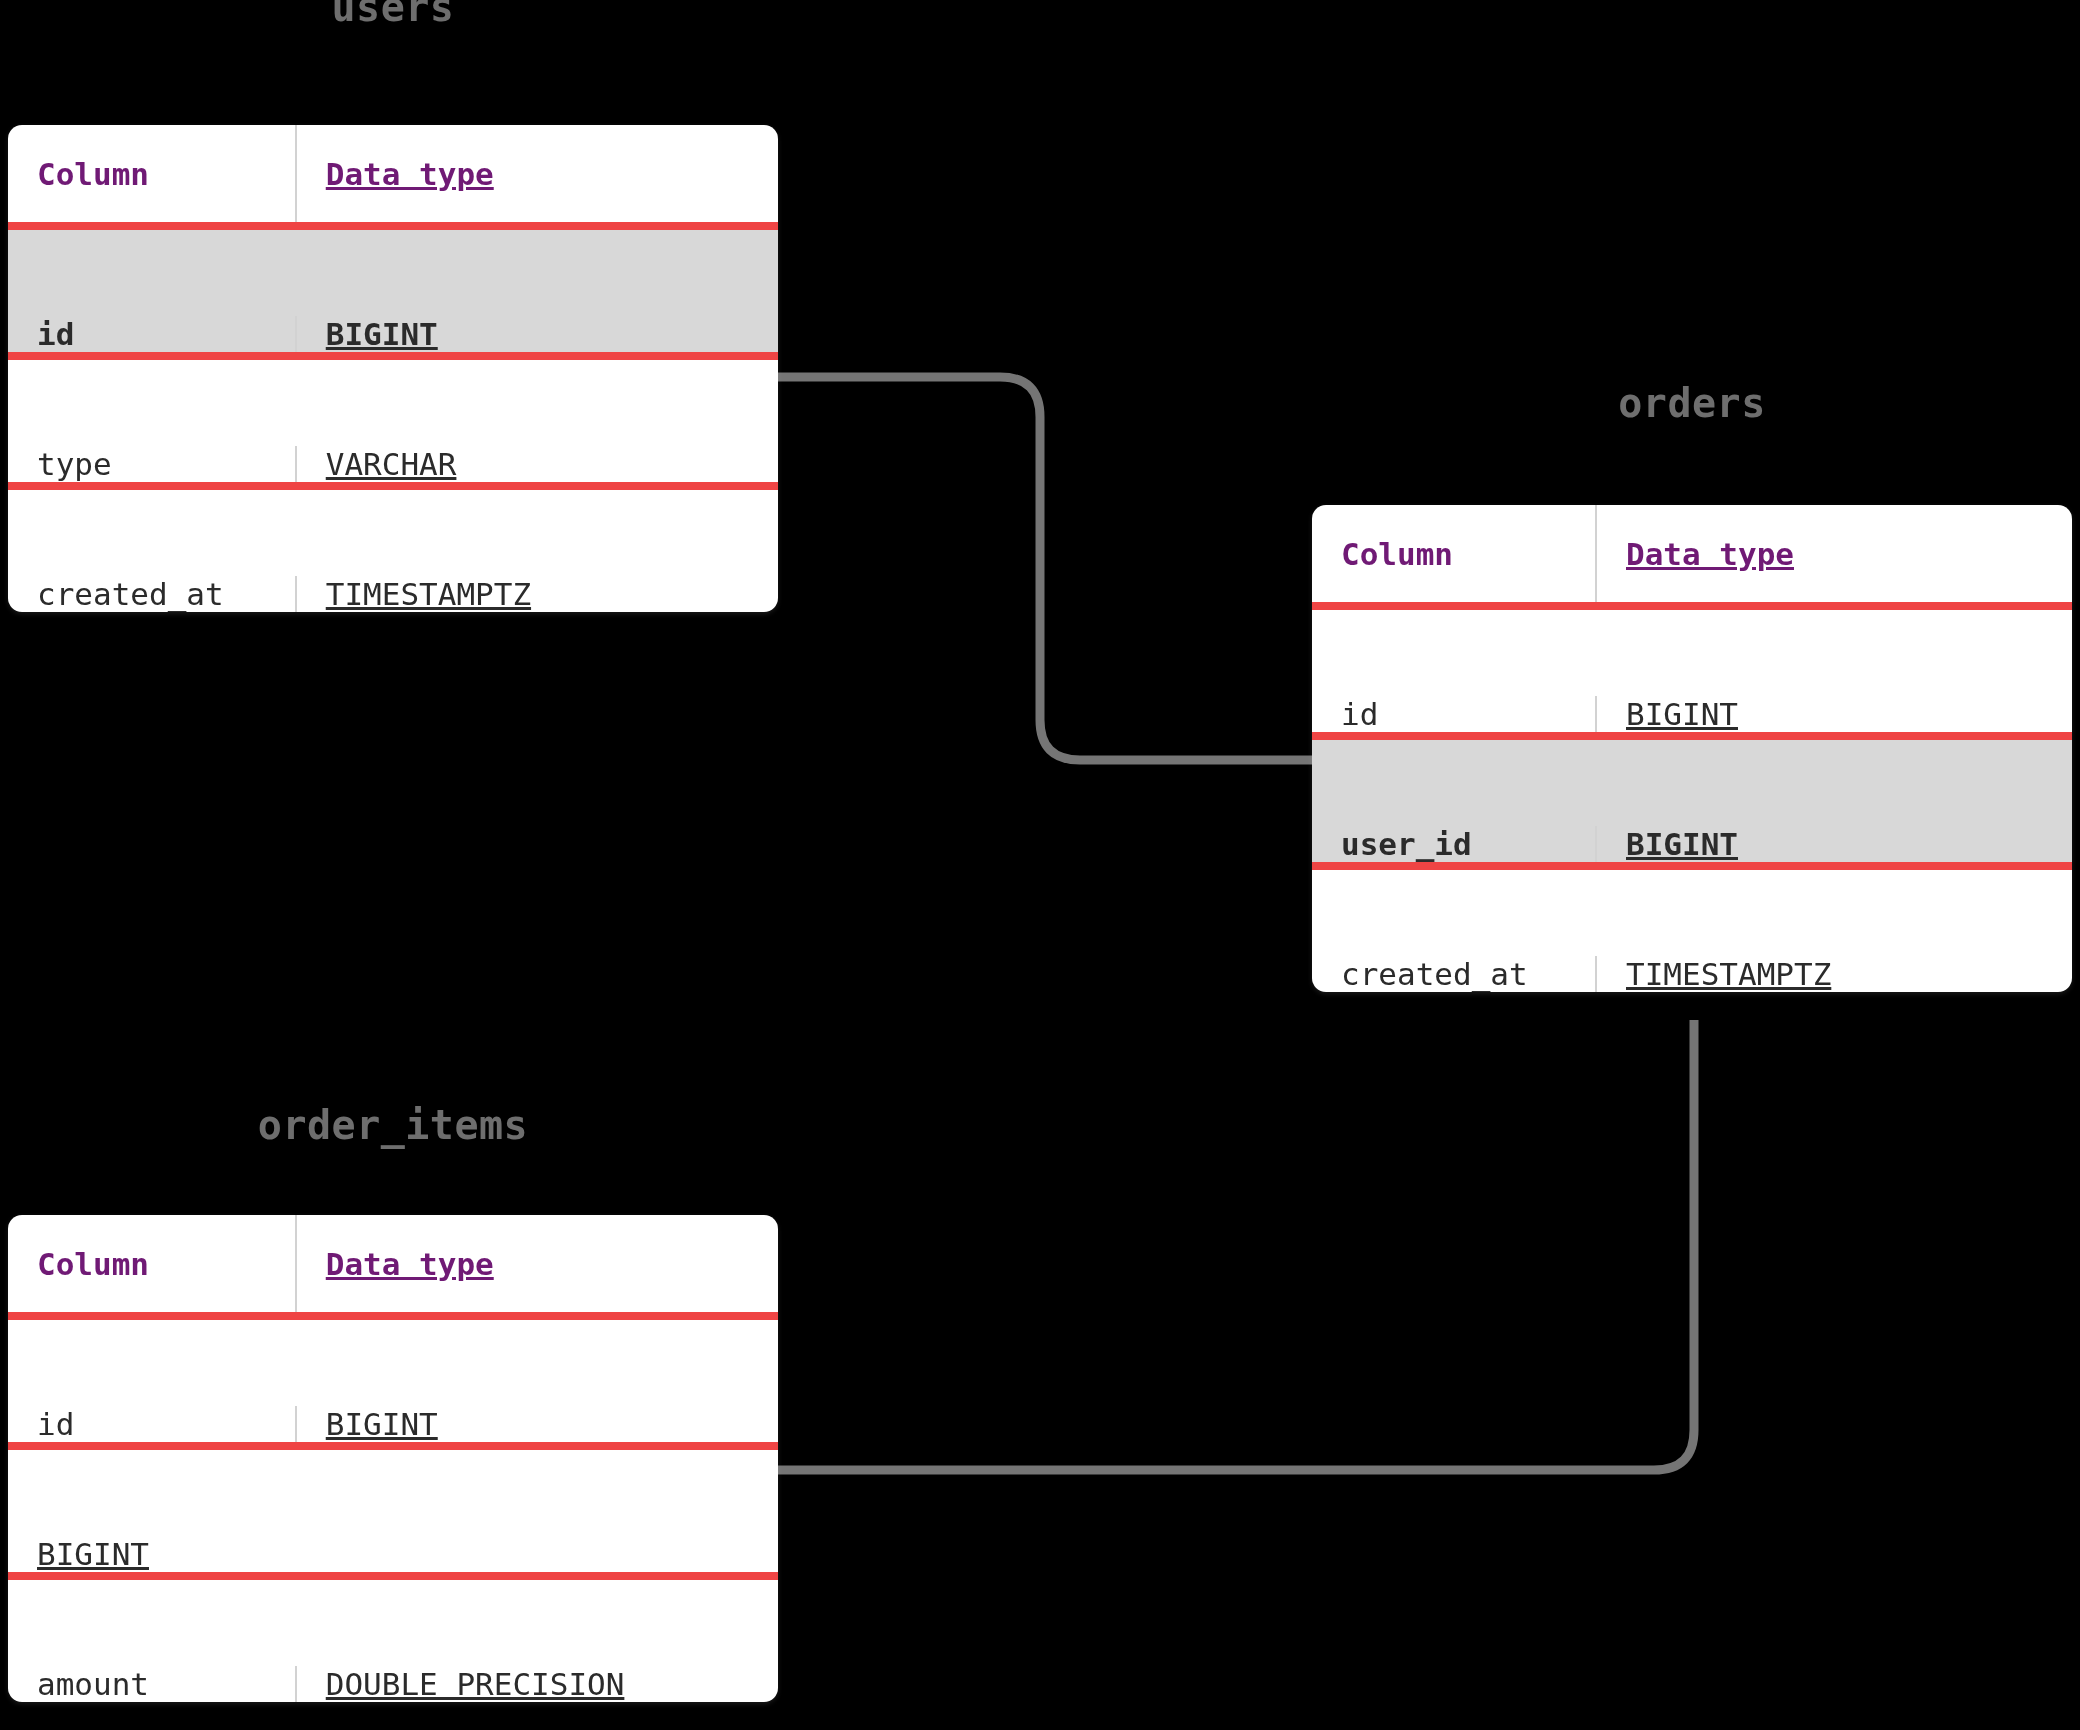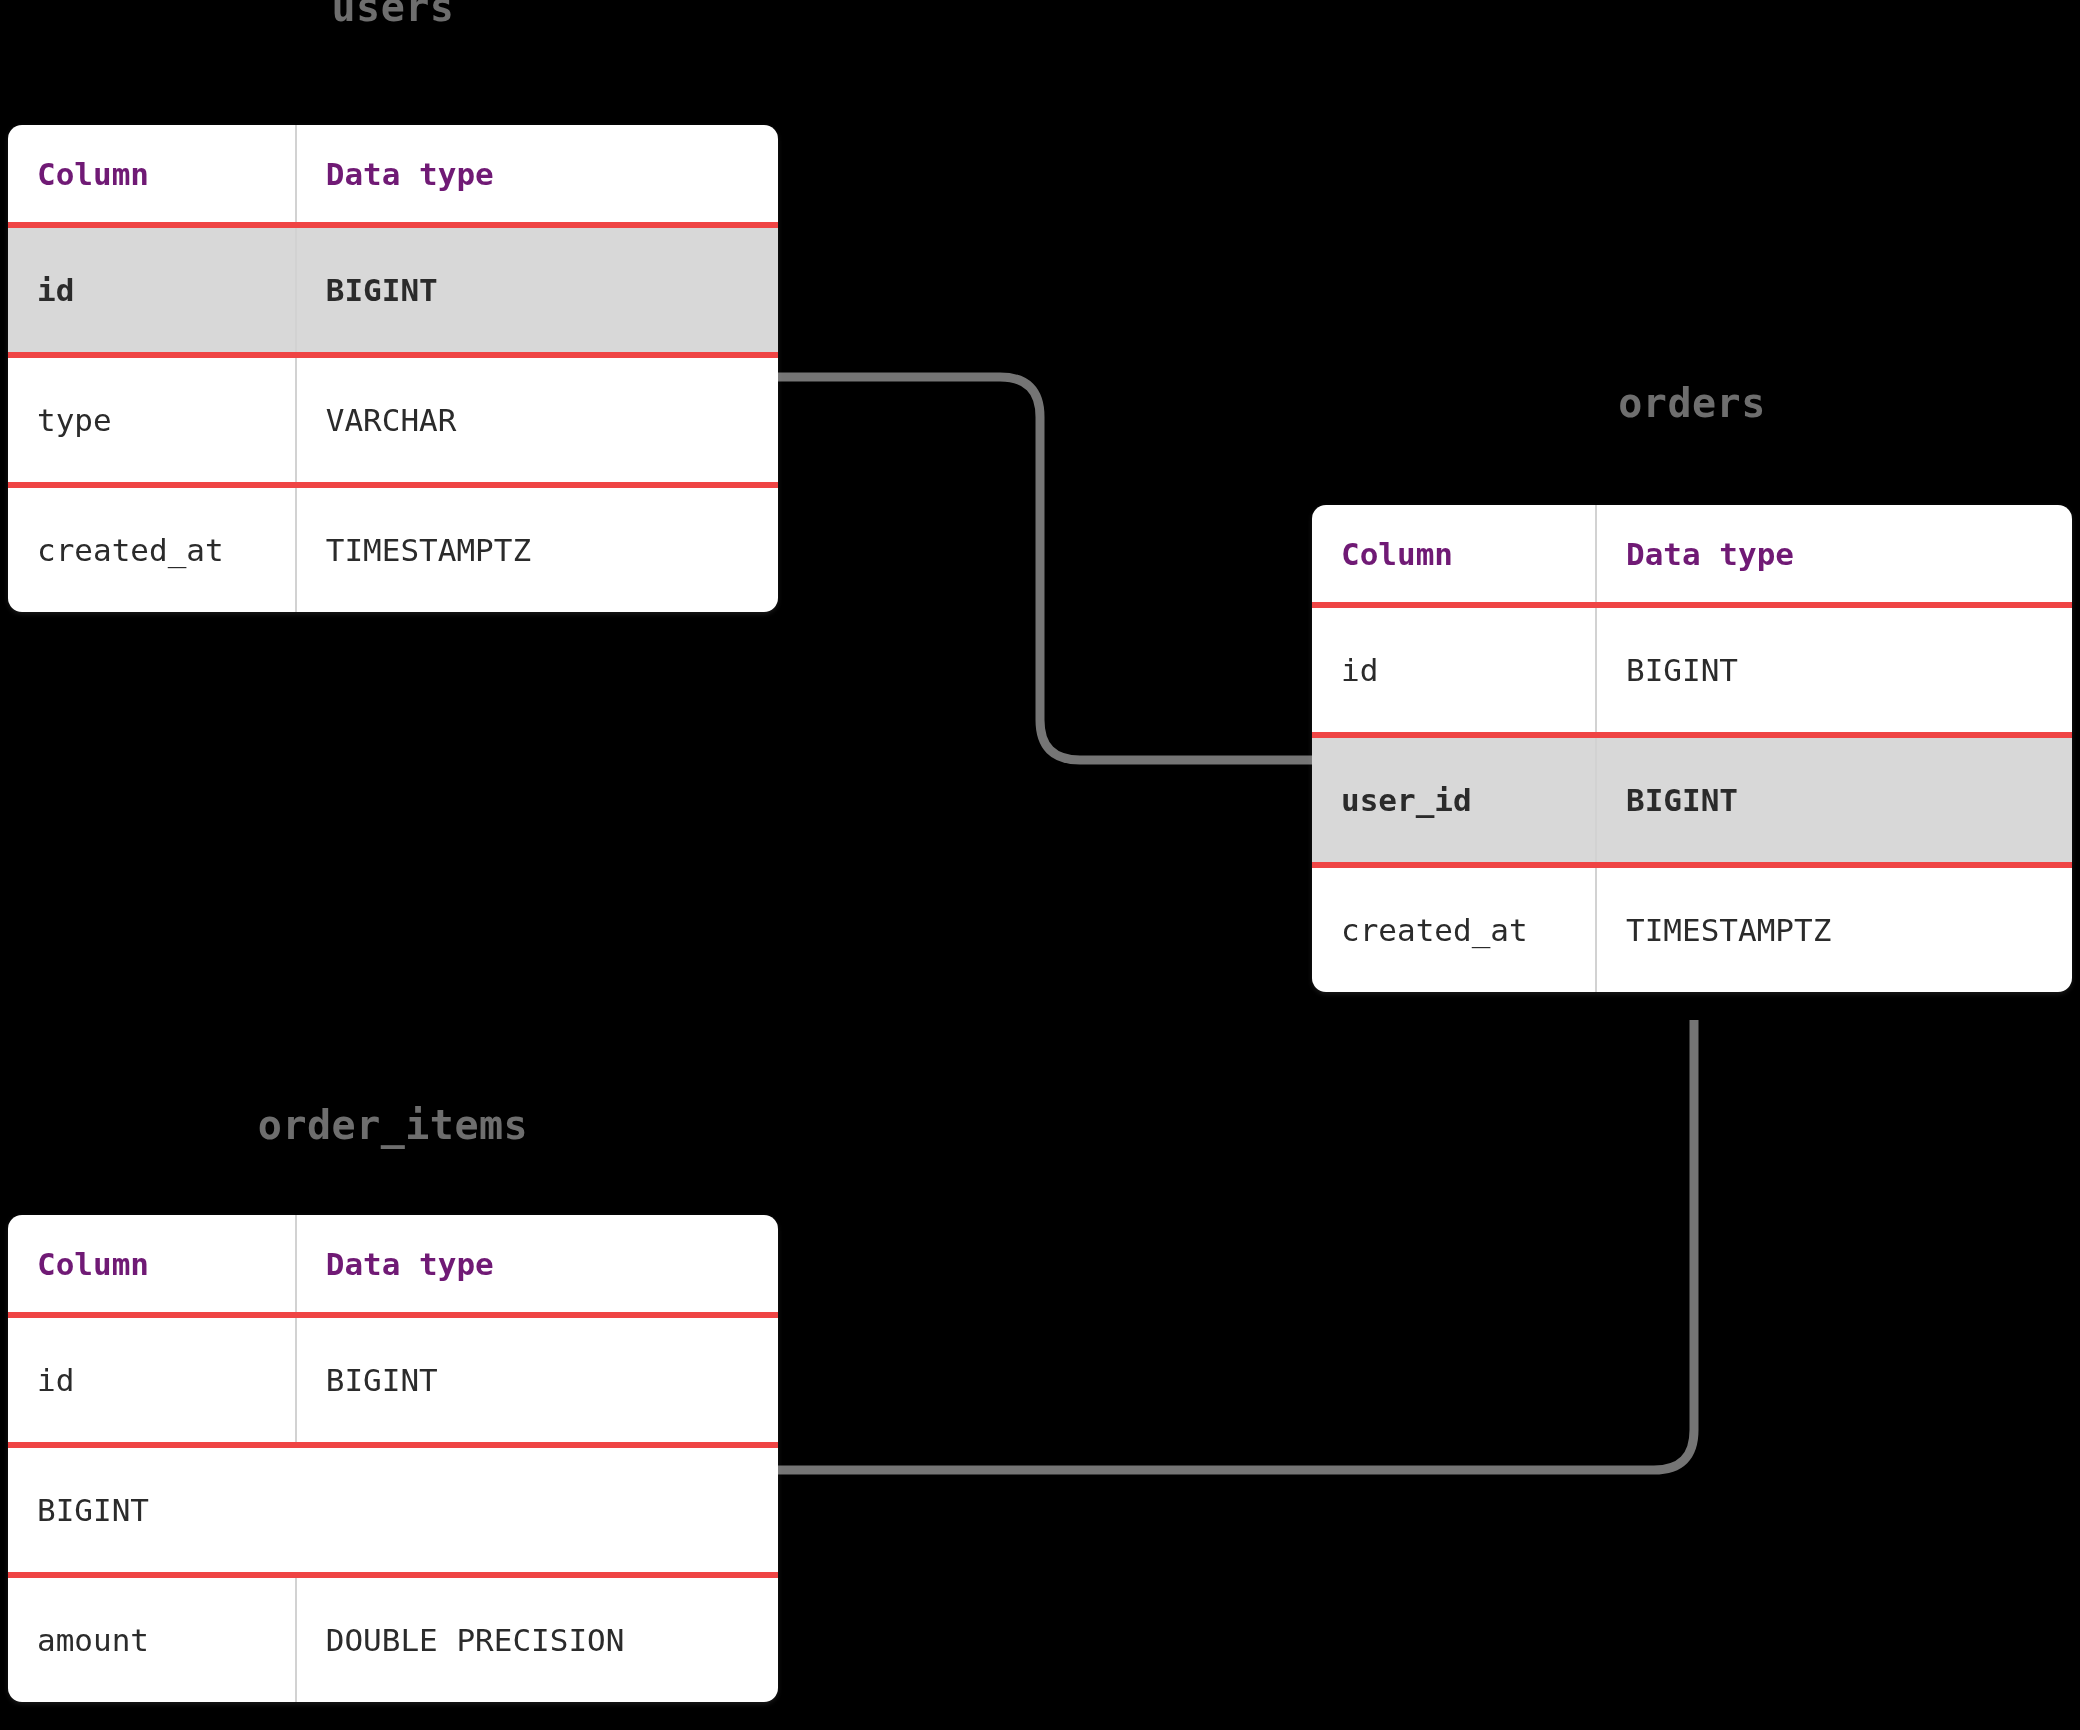--- a/index.html
+++ b/index.html
@@ -53,21 +53,22 @@
     border-radius: 14px;
     overflow: hidden;
     box-shadow: 0 2px 5px rgba(255,255,255,0.10);
   }
   .row {
     display: flex;
     width: 100%;
     box-sizing: border-box;
   }
   .row + .row {
-    border-top: 6px solid #ef4444;
+    border-top: 8px solid #ef4444;
+    align-items: flex-end;
   }
   .row.header-row {
     height: 97px;
   }
   .row.data-row {
     height: 130px;
   }
   .row.highlight {
     background: #d8d8d8;
   }
@@ -81,20 +82,21 @@
     color: #2b2b2b;
     white-space: nowrap;
     overflow: hidden;
   }
   .cell.col-name {
     width: 37.5%;
     border-right: 2px solid #d2d2d2;
   }
   .cell.col-type {
     width: 62.5%;
+    text-decoration: underline;
   }
   .header-row .cell {
     font-weight: bold;
     color: #701a75;
   }
   .highlight .cell {
     font-weight: bold;
   }
 
   

